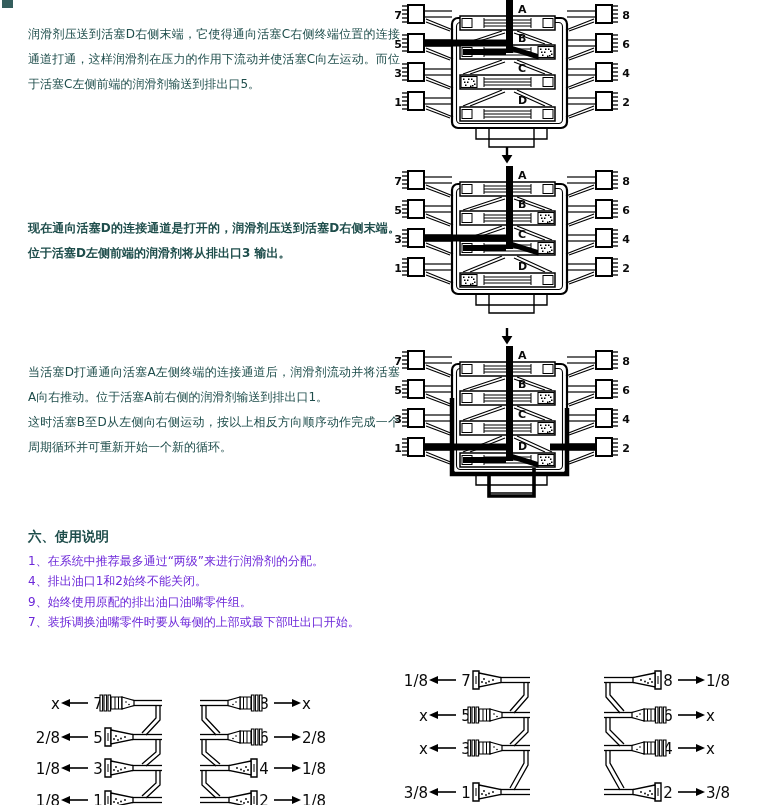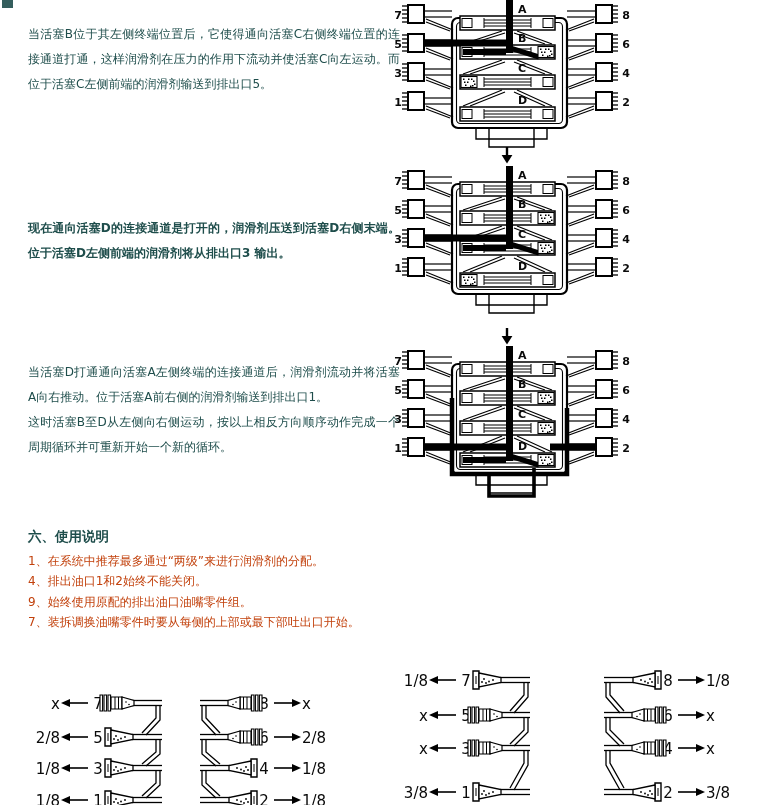--- a/index.html
+++ b/index.html
@@ -28,41 +28,41 @@
   .flow-arrow{position:absolute;left:500px;width:14px;height:17px;}
   #flow-arrow-1{top:147px;}
   #flow-arrow-2{top:328px;}
   #usage-heading{
     position:absolute;left:28px;top:528px;
     font-size:13.5px;font-weight:bold;color:#1e4d4b;text-align:center;
   }
   #usage-list{position:absolute;left:28px;top:551px;width:720px;}
   .usage-item{
     font-size:12px;line-height:20.4px;
-    color:#c2410c;white-space:nowrap;
+    color:#6d28d9;white-space:nowrap;
   }
   .fitting-group{position:absolute;width:150px;height:155px;}
   #fitting-group-0{left:30px;top:692px;}
   #fitting-group-1{left:182px;top:692px;}
   #fitting-group-2{left:398px;top:668px;}
   #fitting-group-3{left:586px;top:668px;}
   #corner-artifact{
     position:absolute;left:2px;top:0px;width:11px;height:8px;
     background:#1e4d4b;opacity:.9;
   }
   svg text{font-family:"DejaVu Sans","Liberation Sans",sans-serif;}
 </style>
 </head>
 <body>
 
 <div id="page">
 
   <div id="corner-artifact"></div>
 
-  <div id="para-1" class="para">当活塞B位于其左侧终端位置后，它使得通向活塞C右侧终端位置的连接通道打通，这样润滑剂在压力的作用下流动并使活塞C向左运动。而位于活塞C左侧前端的润滑剂输送到排出口5。</div>
+  <div id="para-1" class="para">润滑剂压送到活塞D右侧末端，它使得通向活塞C右侧终端位置的连接通道打通，这样润滑剂在压力的作用下流动并使活塞C向左运动。而位于活塞C左侧前端的润滑剂输送到排出口5。</div>
 
   <div id="para-2" class="para">现在通向活塞D的连接通道是打开的，润滑剂压送到活塞D右侧末端。位于活塞D左侧前端的润滑剂将从排出口3 输出。</div>
 
   <div id="para-3" class="para">当活塞D打通通向活塞A左侧终端的连接通道后，润滑剂流动并将活塞A向右推动。位于活塞A前右侧的润滑剂输送到排出口1。
 这时活塞B至D从左侧向右侧运动，按以上相反方向顺序动作完成一个周期循环并可重新开始一个新的循环。</div>
 
   <svg id="diag-1" class="diag" width="268" height="148" viewBox="0 0 268 148">
       <rect x="62" y="18" width="115" height="110" rx="6" fill="none" stroke="#000" stroke-width="2.2"></rect>
       <rect x="66.5" y="22.5" width="106" height="101" rx="4" fill="none" stroke="#000" stroke-width="1.1"></rect>
       <path d="M86,128 V139 H157 V128" fill="none" stroke="#000" stroke-width="1.4"></path>

